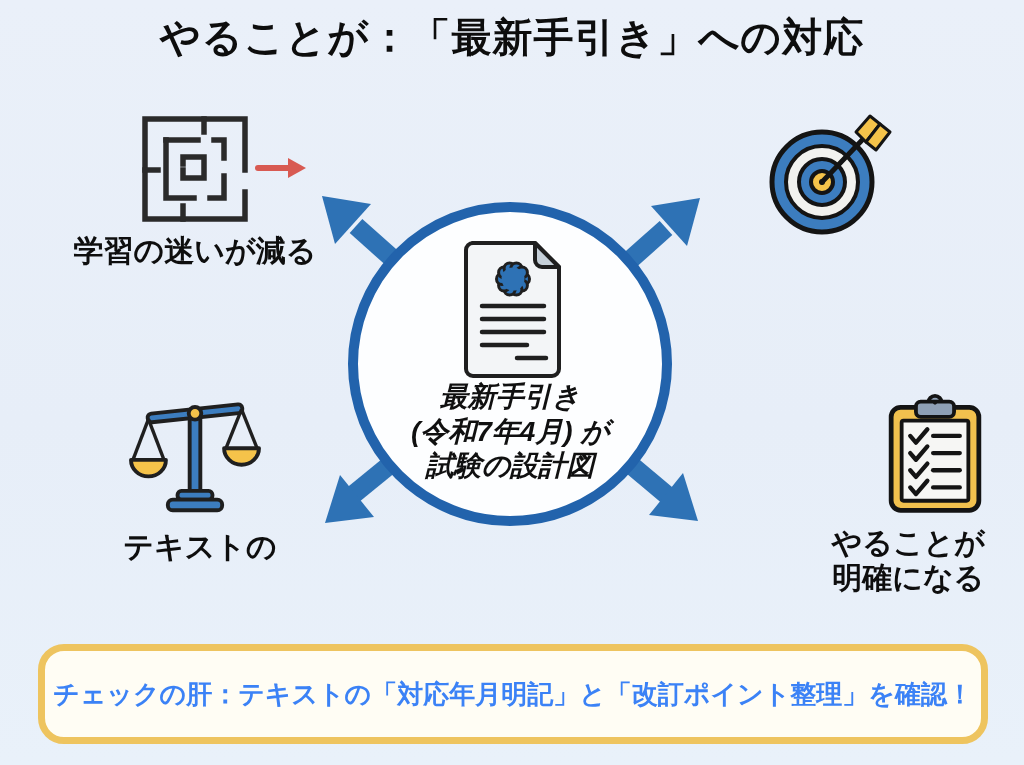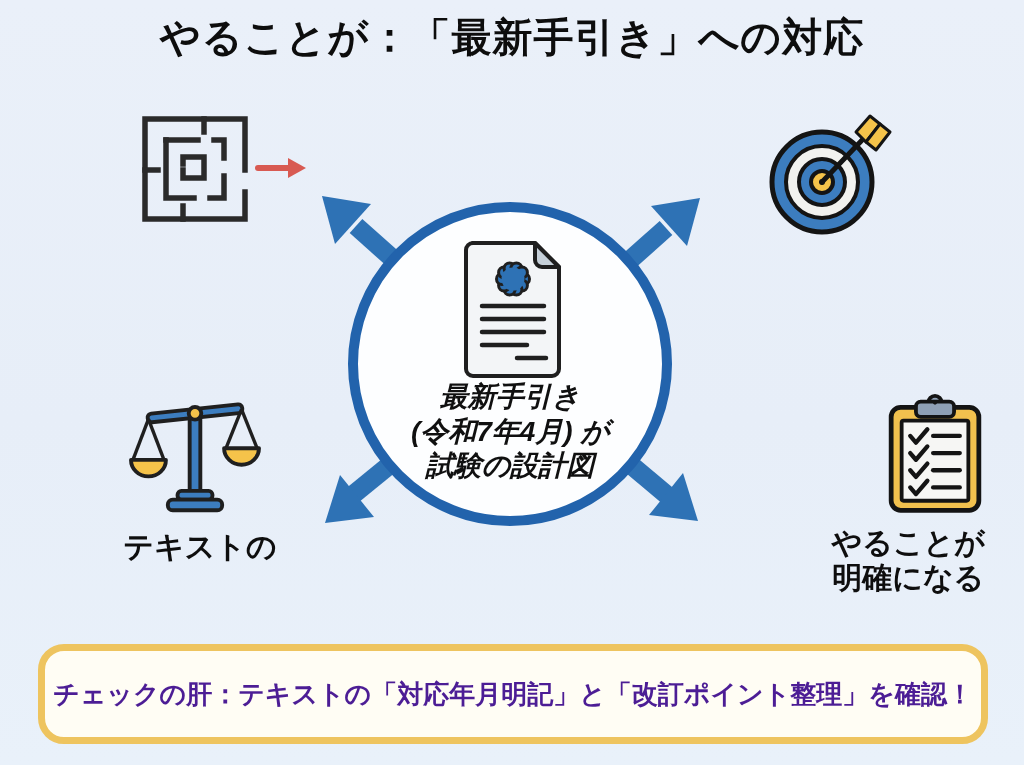--- a/index.html
+++ b/index.html
@@ -34,21 +34,21 @@
   .b-br{left:675px;top:394px;width:310px;align-items:flex-end;}
   .b-tl svg{margin-left:56px;}
   .b-tr svg{margin-left:-12px;}
   .b-bl svg{margin-left:-10px;}
   .banner{
     position:absolute;left:38px;top:644px;width:950px;height:100px;
     box-sizing:border-box;border:7px solid #eec45f;border-radius:26px;
     background:#fffdf4;display:flex;align-items:center;justify-content:center;
   }
   .banner span{
-    font-size:26px;font-weight:900;white-space:nowrap;color:#4c1d95;
+    font-size:26px;font-weight:900;white-space:nowrap;color:#3b82f6;
   }
 </style>
 </head>
 <body>
 
 <div class="stage">
 
   <h1 class="title">やることが：「最新手引き」への対応</h1>
 
   <svg id="diagram" width="1024" height="765" viewBox="0 0 1024 765">
@@ -100,20 +100,21 @@
       <path d="M72,86 H86 V64"></path>
       <path d="M45,52 V45 H66 V66 H45 V58"></path>
       <path d="M66,7 V20"></path>
       <path d="M7,58 H20"></path>
       <path d="M45,107 V94"></path>
       <g>
         <line x1="120" y1="56" x2="150" y2="56" stroke="#d85a52" stroke-width="6" stroke-linecap="round"></line>
         <polygon points="150,46 168,56 150,66" fill="#d85a52" stroke="none"></polygon>
       </g>
     </svg>
+    <div class="blabel">学習の迷いが減る</div>
   </div>
 
   <div class="benefit b-tr">
     <svg width="130" height="124" viewBox="0 0 130 124" stroke-linejoin="round">
       <circle cx="58" cy="70" r="50" fill="#3c7dbf" stroke="#141414" stroke-width="5"></circle>
       <circle cx="58" cy="70" r="36" fill="#f2f2ef" stroke="#141414" stroke-width="4"></circle>
       <circle cx="58" cy="70" r="23" fill="#3c7dbf" stroke="#141414" stroke-width="4"></circle>
       <circle cx="58" cy="70" r="11" fill="#f5c34a" stroke="#141414" stroke-width="4"></circle>
       <line x1="58" y1="70" x2="102" y2="24" stroke="#141414" stroke-width="5" stroke-linecap="round"></line>
       <polygon points="92,20 106,4 116,12 102,30" fill="#f5c34a" stroke="#141414" stroke-width="3"></polygon>

